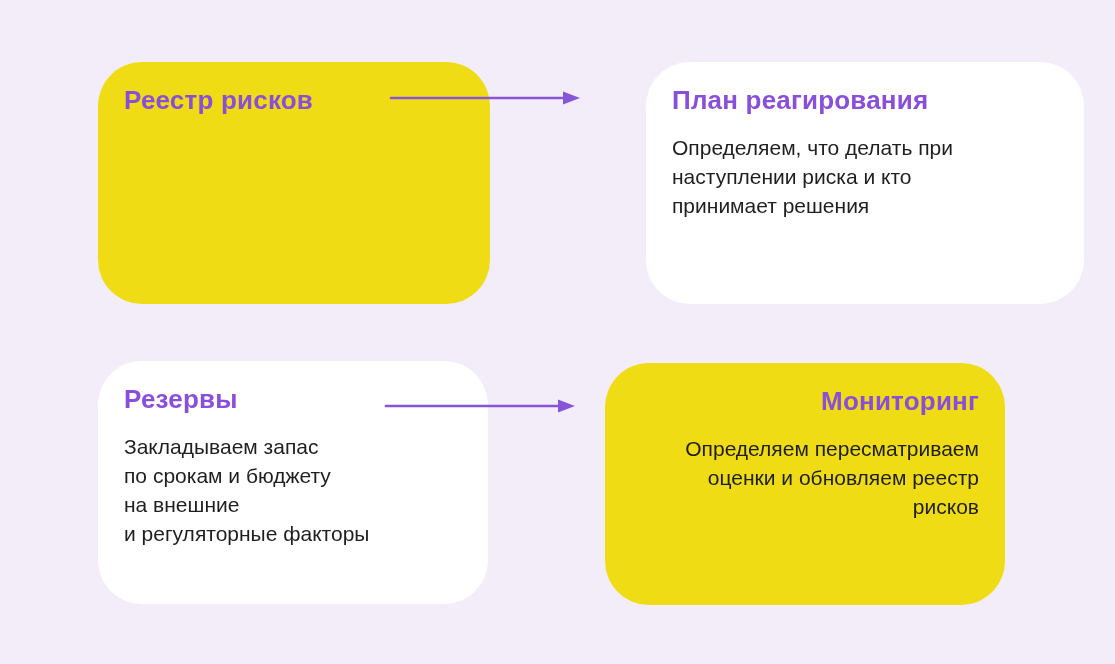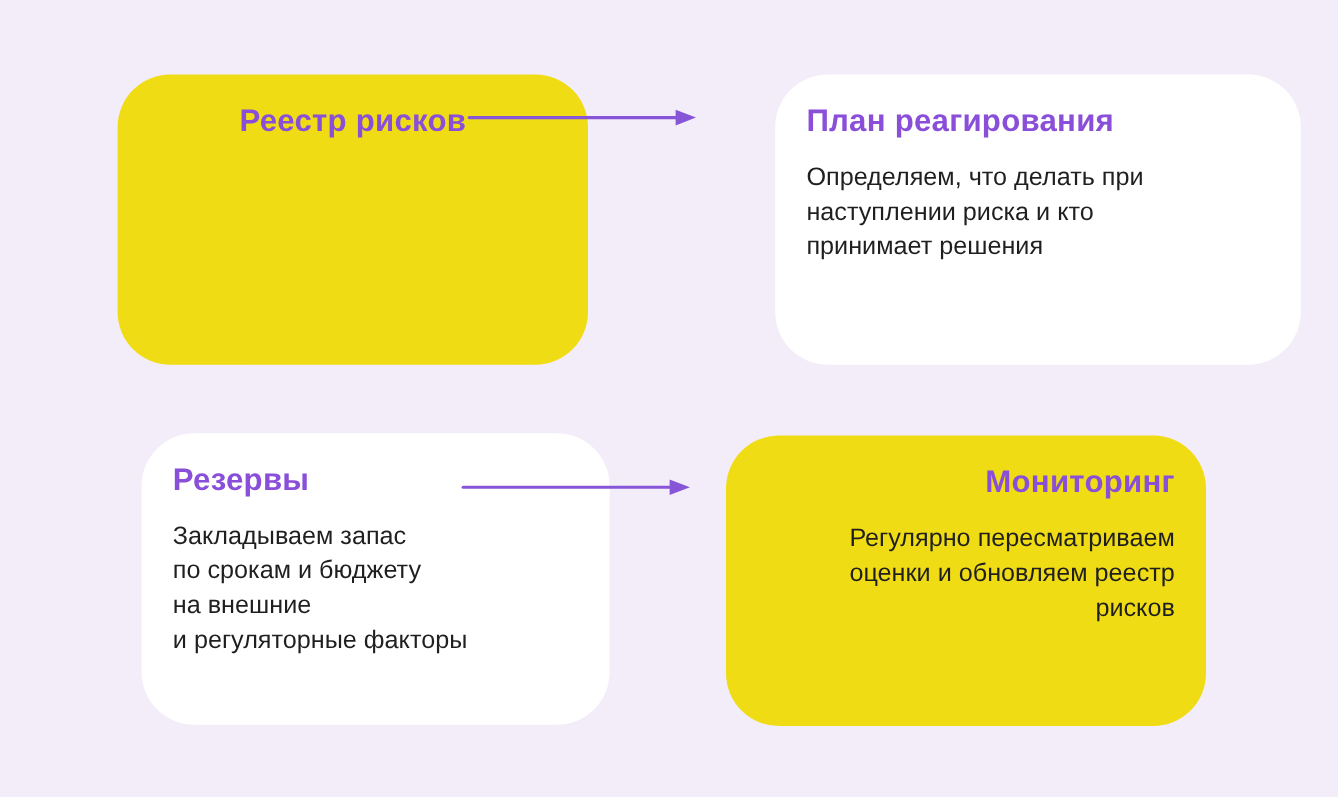--- a/index.html
+++ b/index.html
@@ -46,23 +46,23 @@
     overflow: visible;
   }
   .arrow line {
     stroke: var(--arrow);
     stroke-width: 2.6;
     stroke-linecap: round;
   }
   .arrow polygon {
     fill: var(--arrow);
   }
-  #card-risk-register { left: 98px;  top: 62px;  width: 392px; height: 242px; text-align: center; }
+  #card-risk-register { left: 98px;  top: 62px;  width: 392px; height: 242px; }
   #card-response-plan { left: 602px; top: 62px;  width: 438px; height: 242px; margin-left: 44px; }
-  #card-reserves      { left: 98px;  top: 361px; width: 390px; height: 243px; margin-left: 20px; }
+  #card-reserves      { left: 98px;  top: 361px; width: 390px; height: 243px; }
   #card-monitoring    { left: 605px; top: 363px; width: 400px; height: 242px; text-align: right; }
   #arrow-1 { left: 390px; top: 89px; }
   #arrow-2 { left: 385px; top: 397px; }
 </style>
 </head>
 <body>
 
 <div class="canvas">
 
   <div class="card yellow" id="card-risk-register">
@@ -89,18 +89,18 @@
 и регуляторные факторы</div>
   </div>
 
   <svg class="arrow" id="arrow-2" width="192" height="18" aria-hidden="true">
     <line x1="1" y1="9" x2="175" y2="9"></line>
     <polygon points="173,2.5 190,9 173,15.5"></polygon>
   </svg>
 
   <div class="card yellow" id="card-monitoring">
     <div class="card-title">Мониторинг</div>
-    <div class="card-body">Регулярно пересматриваем
+    <div class="card-body">Определяем пересматриваем
 оценки и обновляем реестр
 рисков</div>
   </div>
 
 </div>
 
 </body></html>

